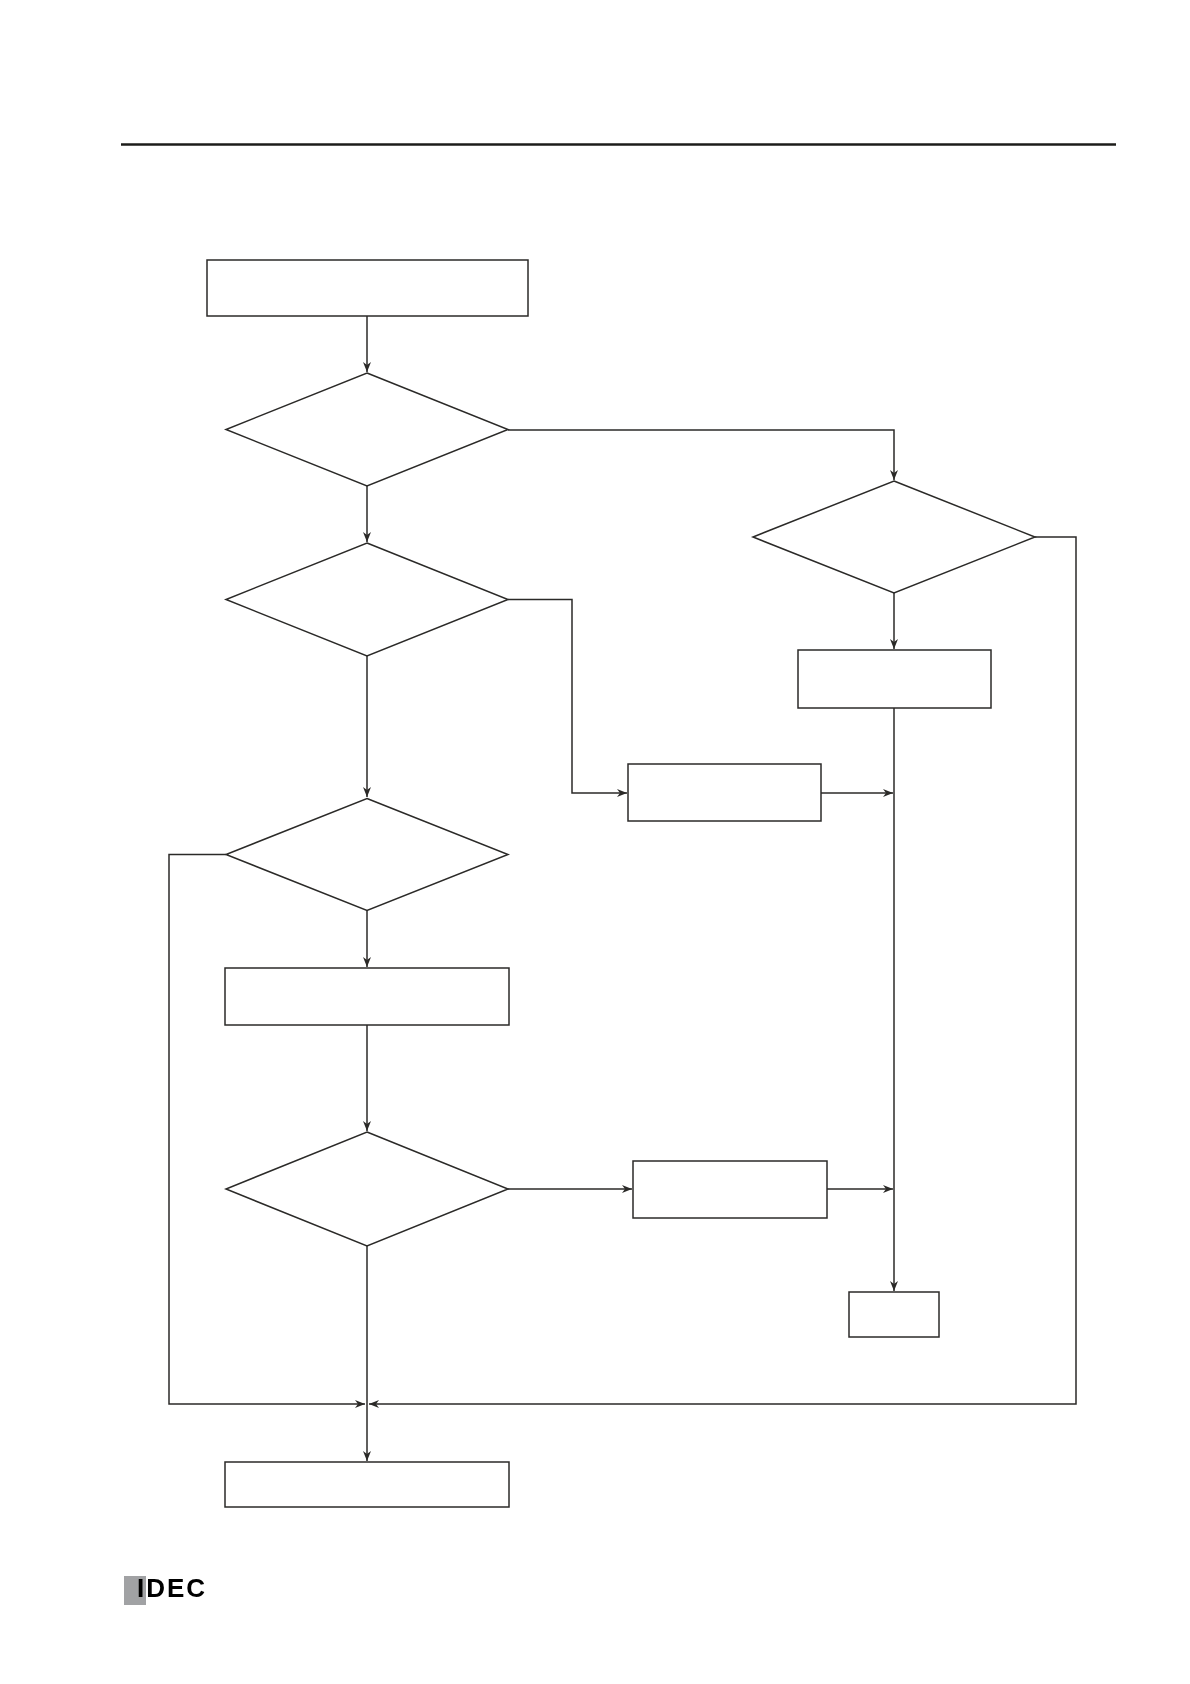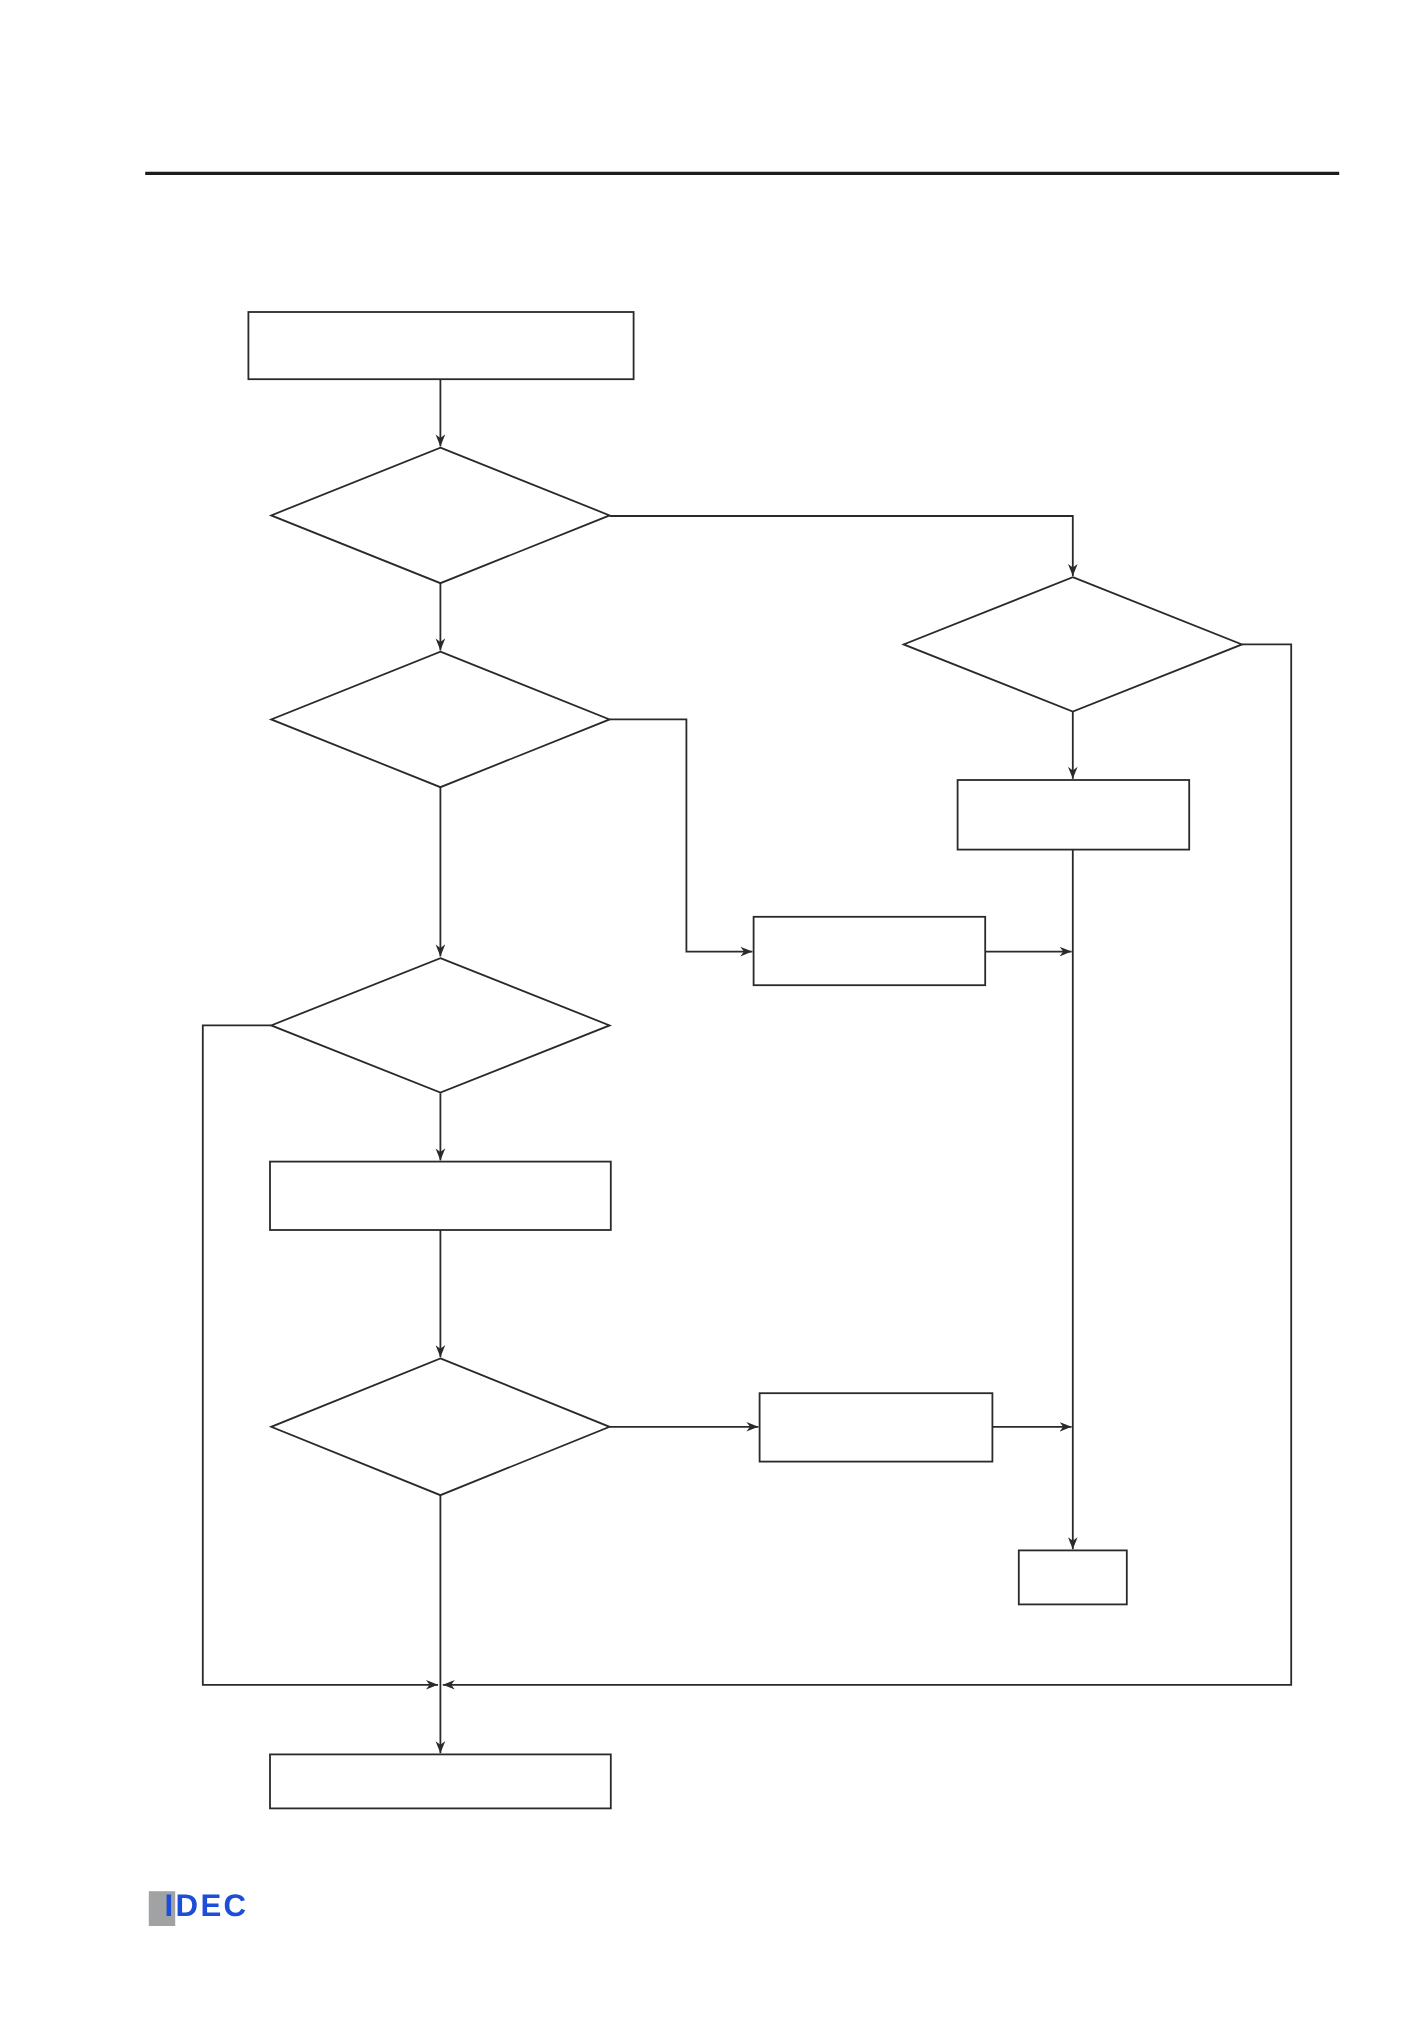--- a/index.html
+++ b/index.html
@@ -85,15 +85,15 @@
       <polygon points="367,798.5 508,854.5 367,910.5 226,854.5" fill="#ffffff" stroke="#2b2a28" stroke-width="1.5"></polygon>
       <rect x="225" y="968" width="284" height="57" fill="#ffffff" stroke="#2b2a28" stroke-width="1.5"></rect>
       <polygon points="367,1132 508,1189 367,1246 226,1189" fill="#ffffff" stroke="#2b2a28" stroke-width="1.5"></polygon>
       <rect x="633" y="1161" width="194" height="57" fill="#ffffff" stroke="#2b2a28" stroke-width="1.5"></rect>
       <rect x="849" y="1292" width="90" height="45" fill="#ffffff" stroke="#2b2a28" stroke-width="1.5"></rect>
       <rect x="225" y="1462" width="284" height="45" fill="#ffffff" stroke="#2b2a28" stroke-width="1.5"></rect>
     </svg>
 
   <div class="logo">
     <span class="logo-square" style="background: rgb(161, 162, 164);"></span>
-    <span class="logo-text" style="color: #1d4ed8;">IDEC</span>
+    <span class="logo-text" style="color: #000000;">IDEC</span>
   </div>
 </div>
 
 </body></html>

